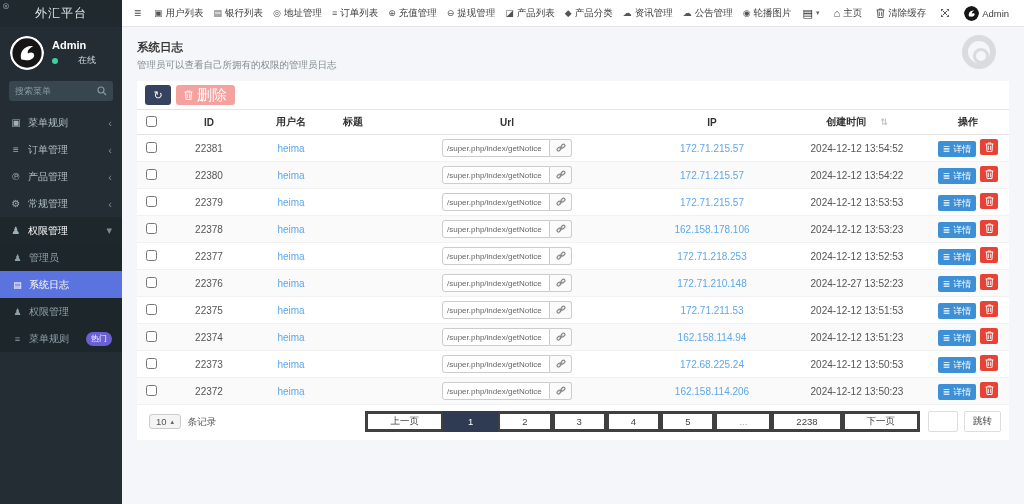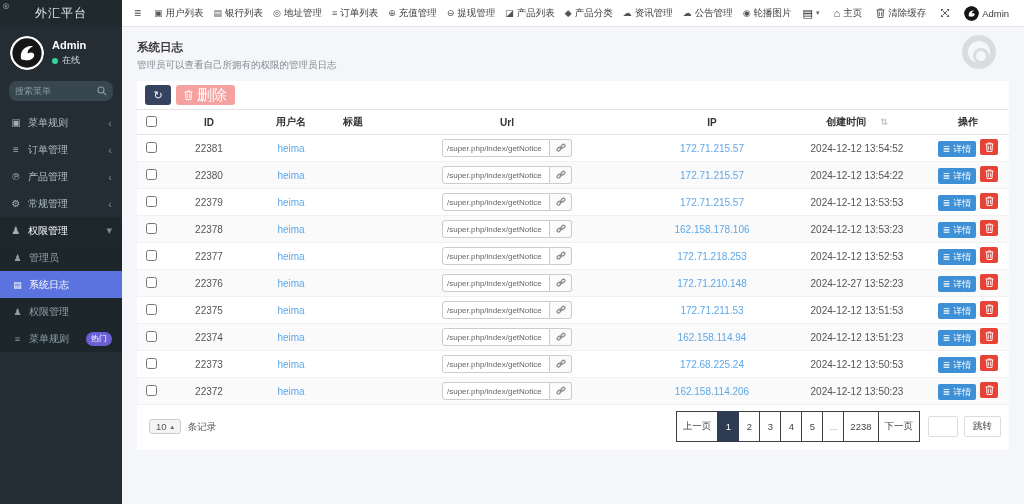--- a/index.html
+++ b/index.html
@@ -6,23 +6,23 @@
   html,body { width:1024px; height:504px; overflow:hidden; }
   body { font-family:"Liberation Sans","DejaVu Sans",sans-serif; font-size:10px; color:#444; display:flex; background:#f4f6f9; }
 
   
   .sidebar { width:122px; min-width:122px; background:#232d33; color:#b8c7ce; position:relative; display:flex; flex-direction:column; }
   .pin-icon { position:absolute; top:1px; left:2px; color:#7a8a90; font-size:9px; }
   .brand { height:27px; line-height:27px; text-align:center; color:#dfe8ea; font-size:12px; letter-spacing:1px; background:#1f292e; }
   .user-panel { display:flex; align-items:center; gap:8px; padding:9px 10px; }
   .avatar { width:34px; height:34px; border-radius:50%; overflow:hidden; flex:none; }
   .user-name { font-size:11px; font-weight:bold; color:#fff; }
-  .user-status { font-size:9px; color:#cfd8dc; margin-top:3px; display:flex; align-items:center; gap:4px; }
+  .user-status { font-size:9px; color:#cfd8dc; margin-top:3px; display:flex; align-items:center; gap:20px; }
   .dot { width:6px; height:6px; border-radius:50%; background:#3ad29f; display:inline-block; }
-  .side-search { margin:2px 9px 8px; background:#38474f; border-radius:8px; height:20px; display:flex; align-items:center; padding:0 6px; }
+  .side-search { margin:2px 9px 8px; background:#38474f; border-radius:3px; height:20px; display:flex; align-items:center; padding:0 6px; }
   .side-search input { flex:1; background:transparent; border:none; outline:none; color:#ccc; font-size:9px; width:70px; }
   .side-search input::placeholder { color:#8a9aa0; }
   .menu { flex:1; }
   .menu-item { height:27px; display:flex; align-items:center; padding:0 10px; gap:6px; color:#b0bec5; cursor:pointer; }
   .menu-item .mi-icon { width:12px; font-size:10px; text-align:center; color:#9fb0b6; }
   .menu-item .mi-label { flex:1; font-size:10px; }
   .menu-item .chev { color:#7b8a90; font-size:11px; }
   .treeview { background:#1c262b; }
   .treeview .parent { color:#fff; background:#1e282c; }
   .sub-item { height:27px; display:flex; align-items:center; padding:0 10px 0 12px; gap:6px; color:#8fa0a6; cursor:pointer; }
@@ -73,21 +73,21 @@
   input[type=checkbox] { width:11px; height:11px; cursor:pointer; }
   .url-group { display:inline-flex; align-items:center;border-radius:9px; }
   .url-input { width:108px; height:18px; border:1px solid #ccc; border-radius:3px 0 0 3px; font-size:8px; color:#666; padding:0 4px; outline:none; background:#fff; }
   .url-btn { width:22px; height:18px; border:1px solid #ccc; border-left:none; background:#fbfbfb; border-radius:0 3px 3px 0; display:inline-flex; align-items:center; justify-content:center; cursor:pointer; }
   .btn-detail { background:#3d8fd6; color:#fff; border:none; border-radius:2px; height:16px; font-size:9px; display:inline-flex; align-items:center; gap:3px; padding:0 5px; cursor:pointer; }
   .btn-row-del { background:#e74236; border:none; border-radius:2px; height:16px; width:18px; display:inline-flex; align-items:center; justify-content:center; cursor:pointer; margin-left:4px; }
 
   .panel-footer { display:flex; align-items:center; justify-content:space-between; padding:6px 8px 8px; font-size:9.5px; color:#555; }
   .pp-select { display:inline-flex; align-items:center; gap:4px; border:1px solid #ccc; background:#f4f4f4; border-radius:3px; padding:1px 6px; margin:0 4px; cursor:pointer; }
   .pagination { display:flex; align-items:center; }
-  .page-btn { min-width:22px; height:31px; border:1px solid #404040; background:#fff; color:#444; font-size:9.5px; display:inline-flex; align-items:center; justify-content:center; padding:0 6px; margin-left:-1px; cursor:pointer; }
+  .page-btn { min-width:22px; height:21px; border:3px solid #404040; background:#fff; color:#444; font-size:9.5px; display:inline-flex; align-items:center; justify-content:center; padding:0 22px; margin-left:-1px; cursor:pointer; }
   .page-btn.active { background:#2f3b52; border-color:#2f3b52; color:#fff; z-index:1; }
   .page-btn.dots { color:#999; }
   .jump-input { width:30px; height:21px; border:1px solid #ddd; border-radius:2px; margin-left:8px; outline:none; font-size:9.5px; text-align:center; }
   .jump-btn { height:21px; border:1px solid #ddd; background:#fff; border-radius:2px; margin-left:6px; padding:0 8px; font-size:9.5px; cursor:pointer; color:#444; }
 </style>
 </head>
 <body>
 
 <aside class="sidebar">
   <span class="pin-icon">⊗</span>

